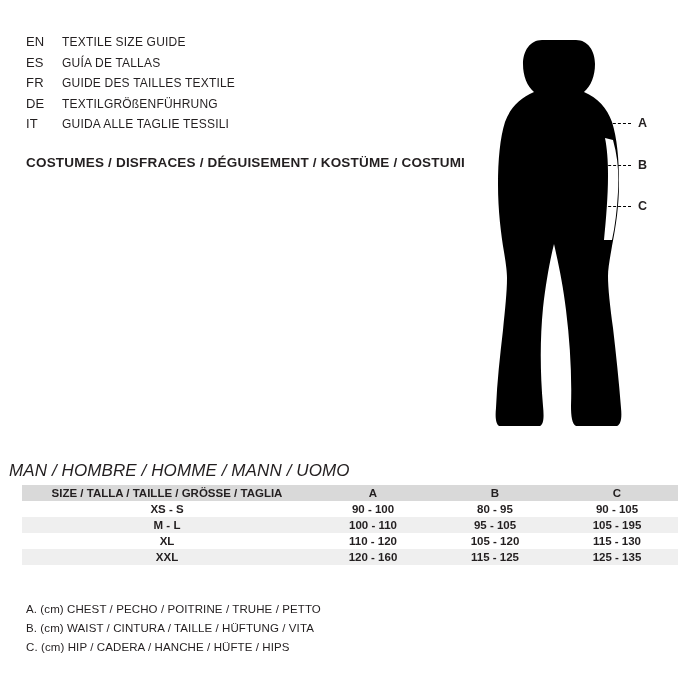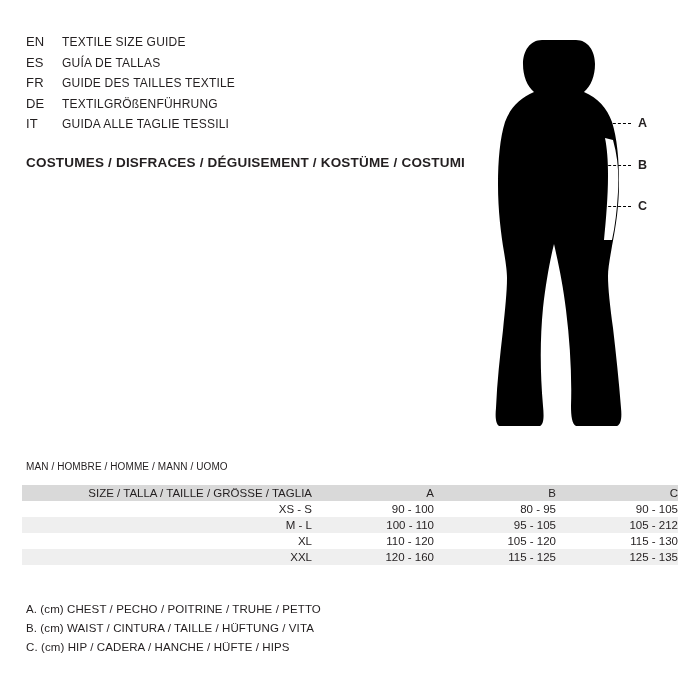--- a/index.html
+++ b/index.html
@@ -73,41 +73,42 @@
   .measure-label {
     position: absolute;
     font-size: 12.5px;
     font-weight: bold;
     color: #231f20;
   }
 
   
   .table-title {
     position: absolute;
-    left: 26px;
+    left: 9px;
     top: 461px;
-    font-size: 10px;
+    font-size: 17px;
     letter-spacing: .1px;
     white-space: nowrap;
+    font-style: italic;
   }
   table.size-table {
     position: absolute;
     left: 22px;
     top: 485px;
     width: 656px;
     border-collapse: collapse;
     font-size: 11.5px;
   }
   table.size-table th,
   table.size-table td {
     padding: 0;
     height: 16px;
     line-height: 16px;
-    font-weight: normal;
-    text-align: right;
+    font-weight: bold;
+    text-align: center;
     color: #231f20;
   }
   table.size-table thead tr {
     background: #d9d9d9;
   }
   table.size-table tbody tr.odd {
     background: #efefef;
   }
   table.size-table tbody tr.even {
     background: #ffffff;
@@ -238,21 +239,21 @@
       <tr class="even">
         <td class="col-label">XS - S</td>
         <td class="col-a">90 - 100</td>
         <td class="col-b">80 - 95</td>
         <td class="col-c">90 - 105</td>
       </tr>
       <tr class="odd">
         <td class="col-label">M - L</td>
         <td class="col-a">100 - 110</td>
         <td class="col-b">95 - 105</td>
-        <td class="col-c">105 - 212</td>
+        <td class="col-c">105 - 195</td>
       </tr>
       <tr class="even">
         <td class="col-label">XL</td>
         <td class="col-a">110 - 120</td>
         <td class="col-b">105 - 120</td>
         <td class="col-c">115 - 130</td>
       </tr>
       <tr class="odd">
         <td class="col-label">XXL</td>
         <td class="col-a">120 - 160</td>

